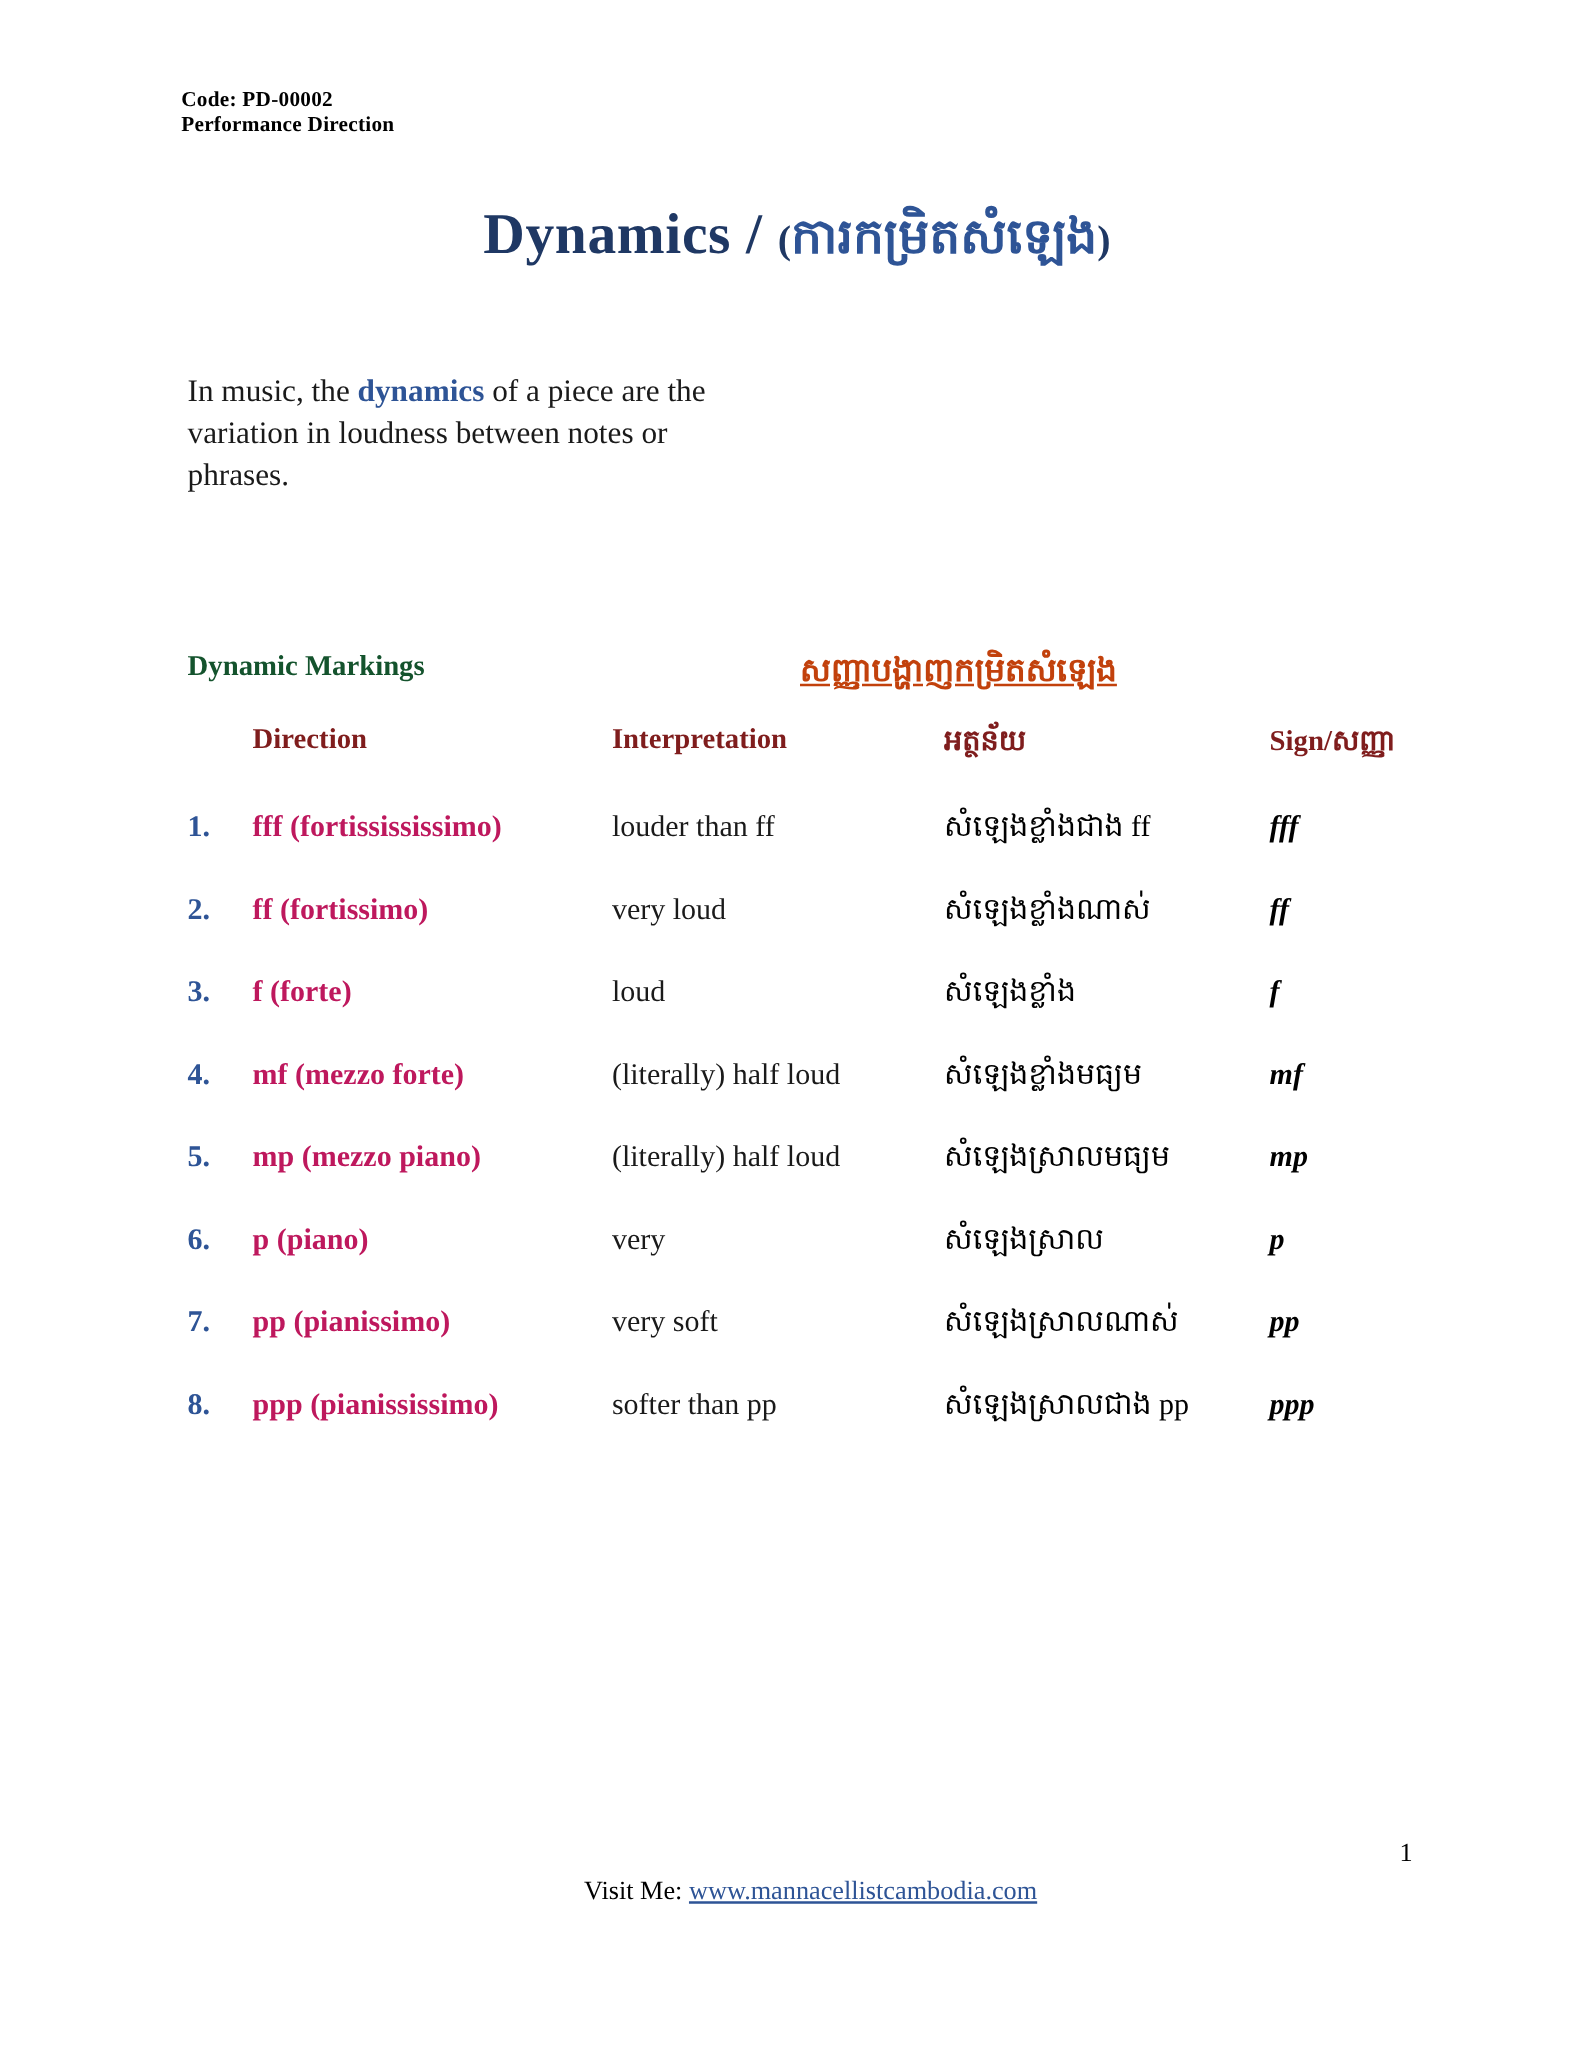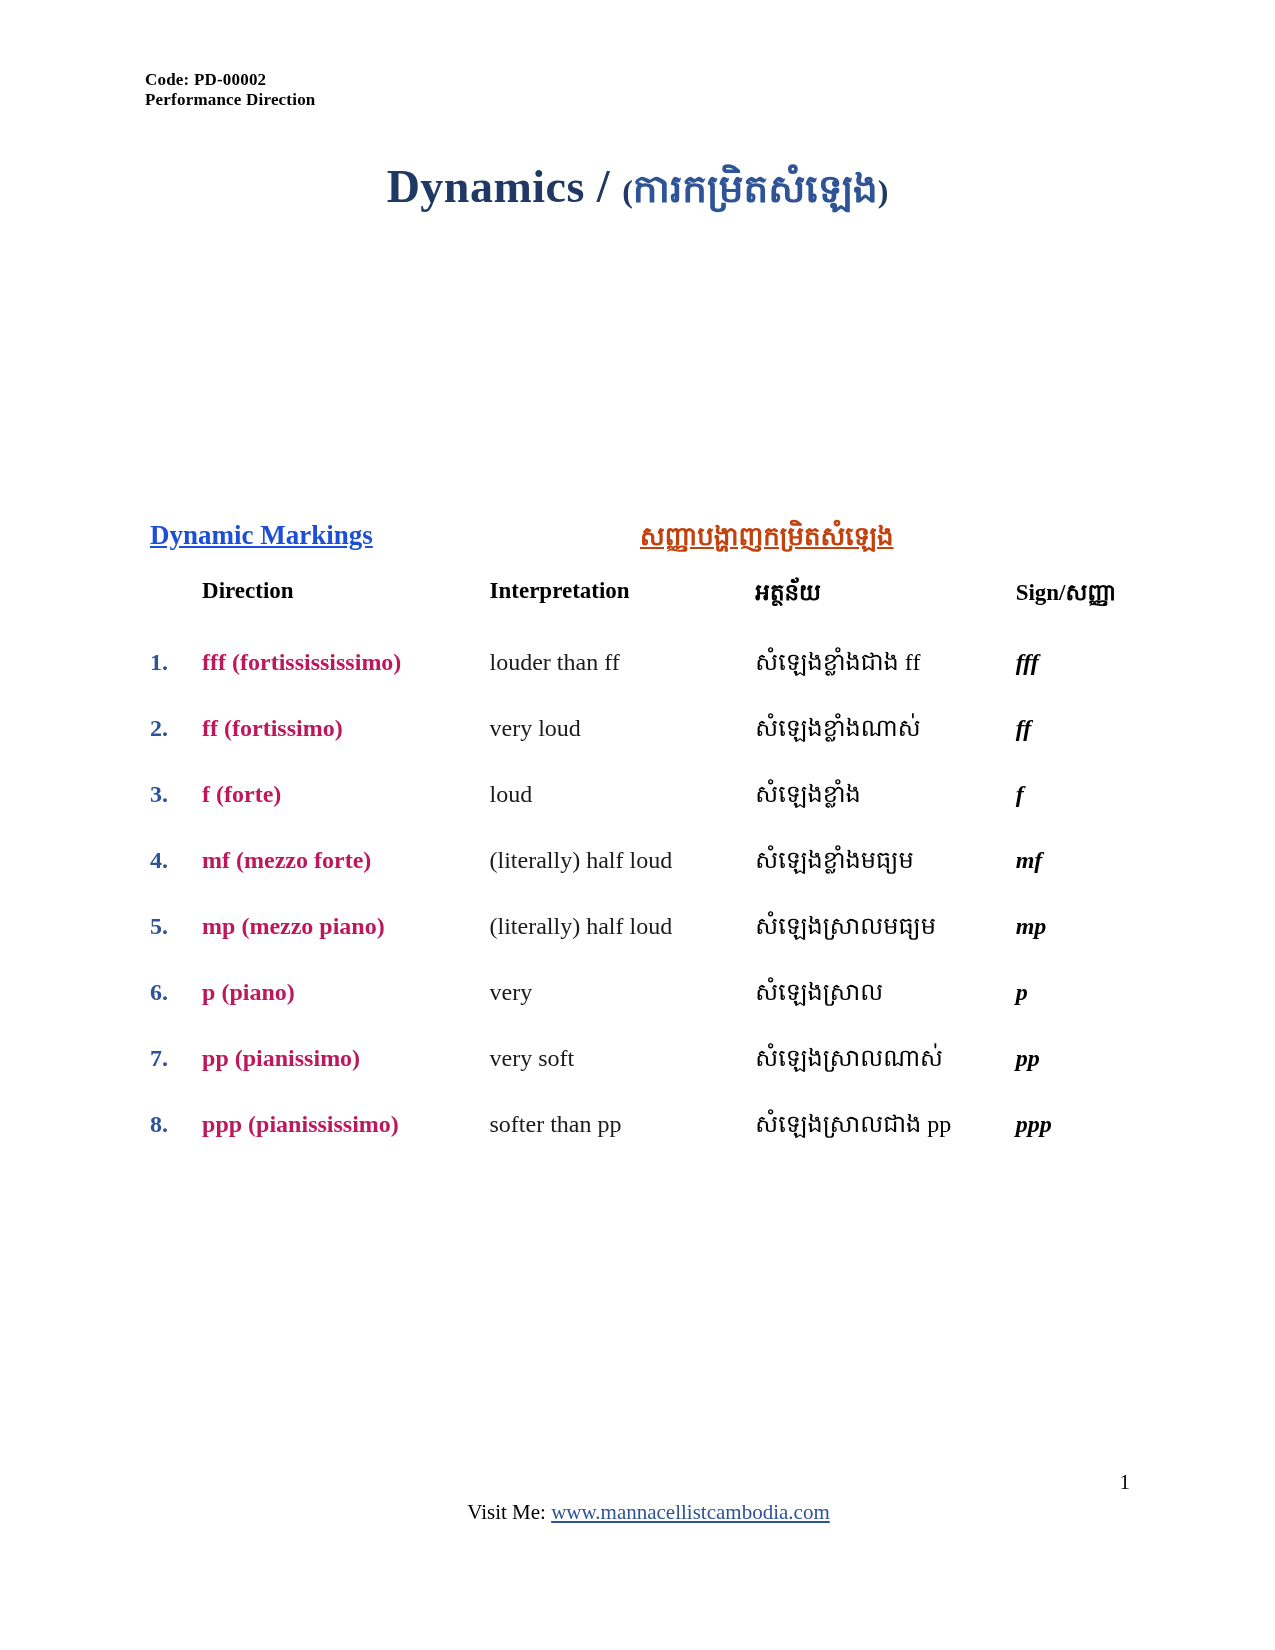--- a/index.html
+++ b/index.html
@@ -90,24 +90,23 @@
   
   .sec-heads {
     position: absolute;
     top: 520px;
     left: 150px;
     right: 140px;
     display: flex;
   }
   .sec-en {
     width: 490px;
-    font-size: 27px;
-    font-weight: bold;
-    color: #1d4ed8;
-    text-decoration: underline;
+    font-size: 23px;
+    font-weight: bold;
+    color: #14532d;
   }
   .sec-kh {
     flex: 1;
     font-size: 26px;
     font-weight: bold;
     color: #c2410c;
     text-decoration: underline;
   }
 
   
@@ -129,21 +128,21 @@
   .col-num   { width: 48px; }
   .col-dir   { width: 265px; }
   .col-int   { width: 245px; }
   .col-kh    { width: 240px; }
   .col-sign  { width: 110px; }
 
   table.dyn thead th {
     font-size: 23px;
     font-weight: bold;
     padding-bottom: 36px;
-    color: #000000;
+    color: #7f1d1d;
   }
   th.h-dir { padding-left: 18px; }
   th.h-kh  { font-weight: bold; }
   th.h-sign { text-align: left; padding-left: 10px; }
 
   table.dyn tbody td {
     padding-bottom: 36px;
     font-size: 24px;
     line-height: 1.25;
   }
@@ -196,20 +195,23 @@
   <div class="doc-header">
     <div>Code: PD-00002</div>
     <div>Performance Direction</div>
   </div>
 
   <div class="title-block">
     <span class="title-en">Dynamics / </span><span class="title-paren">(</span><span class="title-kh">ការកម្រិតសំឡេង</span><span class="title-paren">)</span>
   </div>
 
   <div class="intro">
+    <div class="intro-en">
+      <span>In music, the </span><b>dynamics</b><span> of a piece are the variation in loudness between notes or phrases.</span>
+    </div>
   </div>
 
   <div class="sec-heads">
     <div class="sec-en">Dynamic Markings</div>
     <div class="sec-kh">សញ្ញាបង្ហាញកម្រិតសំឡេង</div>
   </div>
 
   <div class="table-wrap">
     <table class="dyn">
       <colgroup>

